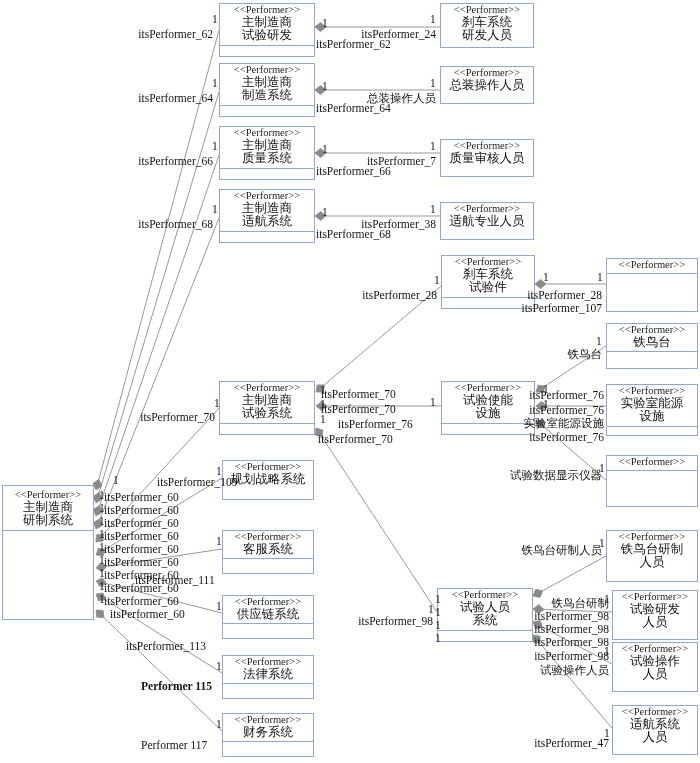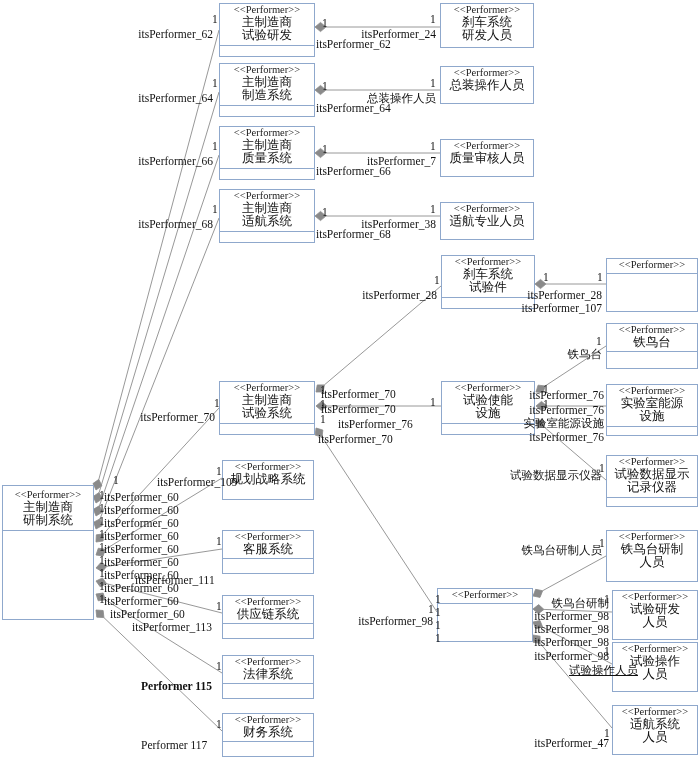--- a/index.html
+++ b/index.html
@@ -238,24 +238,20 @@
           <div class="nm">
             <div>实验室能源</div>
             <div>设施</div>
           </div>
         </div>
         <div class="compart" style="border-top-color: rgb(143, 168, 204);"></div>
       </div>
       <div class="node" style="left: 606px; top: 455px; width: 92px; height: 52px; border-color: rgb(143, 168, 204);">
         <div class="hdr">
           <div class="stereo">&lt;&lt;Performer&gt;&gt;</div>
-          <div class="nm">
-            <div>试验数据显示</div>
-            <div>记录仪器</div>
-          </div>
         </div>
         <div class="compart" style="border-top-color: rgb(143, 168, 204);"></div>
       </div>
       <div class="node" style="left: 606px; top: 530px; width: 92px; height: 52px; border-color: rgb(143, 168, 204);">
         <div class="hdr">
           <div class="stereo">&lt;&lt;Performer&gt;&gt;</div>
           <div class="nm">
             <div>铁鸟台研制</div>
             <div>人员</div>
           </div>
@@ -338,20 +334,24 @@
           <div class="stereo">&lt;&lt;Performer&gt;&gt;</div>
           <div class="nm">
             <div>财务系统</div>
           </div>
         </div>
         <div class="compart" style="border-top-color: rgb(143, 168, 204);"></div>
       </div>
       <div class="node" style="left: 437px; top: 588px; width: 96px; height: 54px; border-color: rgb(143, 168, 204);">
         <div class="hdr">
           <div class="stereo">&lt;&lt;Performer&gt;&gt;</div>
+          <div class="nm">
+            <div>试验人员</div>
+            <div>系统</div>
+          </div>
         </div>
         <div class="compart" style="border-top-color: rgb(143, 168, 204);"></div>
       </div>
       <div class="node" style="left: 2px; top: 485px; width: 92px; height: 135px; border-color: rgb(143, 168, 204);">
         <div class="hdr" style="padding-top: 4px;">
           <div class="stereo">&lt;&lt;Performer&gt;&gt;</div>
           <div class="nm">
             <div>主制造商</div>
             <div>研制系统</div>
           </div>
@@ -385,36 +385,36 @@
       <div class="lbl r" style="left: 604px; top: 405px;">itsPerformer_76</div>
       <div class="lbl r" style="left: 604px; top: 418px;">实验室能源设施</div>
       <div class="lbl r" style="left: 604px; top: 432px;">itsPerformer_76</div>
       <div class="lbl r" style="left: 602px; top: 470px;">试验数据显示仪器</div>
       <div class="lbl r" style="left: 602px; top: 545px;">铁鸟台研制人员</div>
       <div class="lbl r" style="left: 609px; top: 598px;">铁鸟台研制</div>
       <div class="lbl r" style="left: 609px; top: 611px;">itsPerformer_98</div>
       <div class="lbl r" style="left: 609px; top: 624px;">itsPerformer_98</div>
       <div class="lbl r" style="left: 609px; top: 637px;">itsPerformer_98</div>
       <div class="lbl r" style="left: 609px; top: 651px;">itsPerformer_98</div>
-      <div class="lbl r" style="left: 638px; top: 665px; text-decoration: underline;">试验操作人员</div>
+      <div class="lbl r" style="left: 609px; top: 665px;">试验操作人员</div>
       <div class="lbl r" style="left: 433px; top: 616px;">itsPerformer_98</div>
       <div class="lbl r" style="left: 609px; top: 738px;">itsPerformer_47</div>
       <div class="lbl" style="left: 113px; top: 477px; margin-left: 44px;">itsPerformer_109</div>
       <div class="lbl" style="left: 104px; top: 492px;">itsPerformer_60</div>
       <div class="lbl" style="left: 104px; top: 505px;">itsPerformer_60</div>
       <div class="lbl" style="left: 104px; top: 518px;">itsPerformer_60</div>
       <div class="lbl" style="left: 104px; top: 531px;">itsPerformer_60</div>
       <div class="lbl" style="left: 135px; top: 575px;">itsPerformer_111</div>
       <div class="lbl" style="left: 104px; top: 544px;">itsPerformer_60</div>
       <div class="lbl" style="left: 104px; top: 557px;">itsPerformer_60</div>
       <div class="lbl" style="left: 104px; top: 570px;">itsPerformer_60</div>
       <div class="lbl" style="left: 104px; top: 583px;">itsPerformer_60</div>
       <div class="lbl" style="left: 104px; top: 596px;">itsPerformer_60</div>
       <div class="lbl" style="left: 110px; top: 609px;">itsPerformer_60</div>
-      <div class="lbl" style="left: 126px; top: 622px; margin-left: 6px;">itsPerformer_113</div>
+      <div class="lbl" style="left: 126px; top: 641px;">itsPerformer_113</div>
       <div class="lbl" style="left: 141px; top: 681px; font-weight: bold;">Performer 115</div>
       <div class="lbl" style="left: 141px; top: 740px;">Performer 117</div>
       <div class="mult" style="left: 212px; top: 14px;">1</div>
       <div class="mult" style="left: 212px; top: 78px;">1</div>
       <div class="mult" style="left: 212px; top: 141px;">1</div>
       <div class="mult" style="left: 212px; top: 204px;">1</div>
       <div class="mult" style="left: 322px; top: 18px;">1</div>
       <div class="mult" style="left: 322px; top: 81px;">1</div>
       <div class="mult" style="left: 322px; top: 144px;">1</div>
       <div class="mult" style="left: 322px; top: 207px;">1</div>

